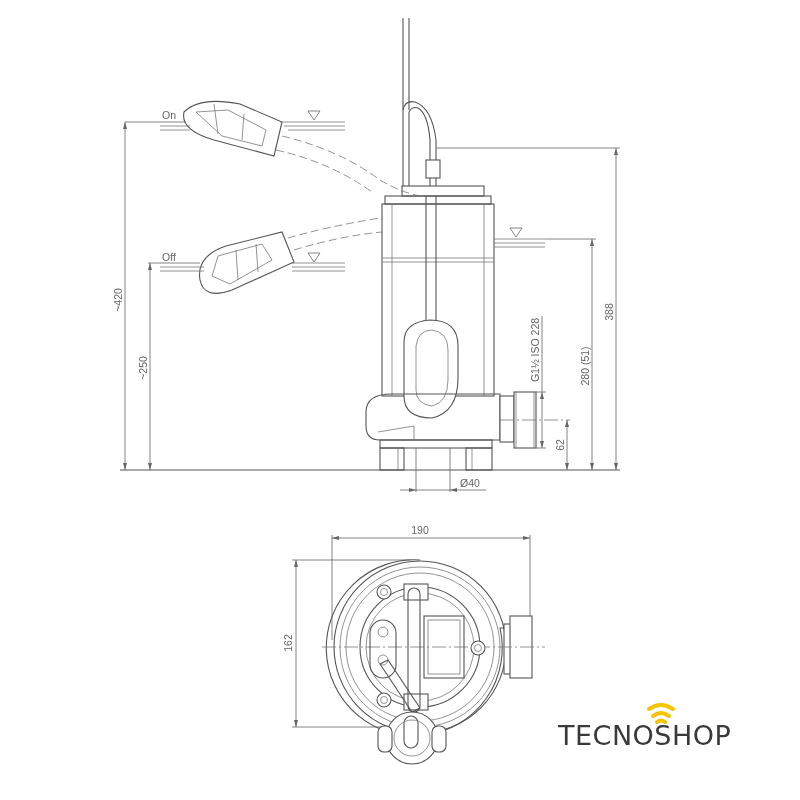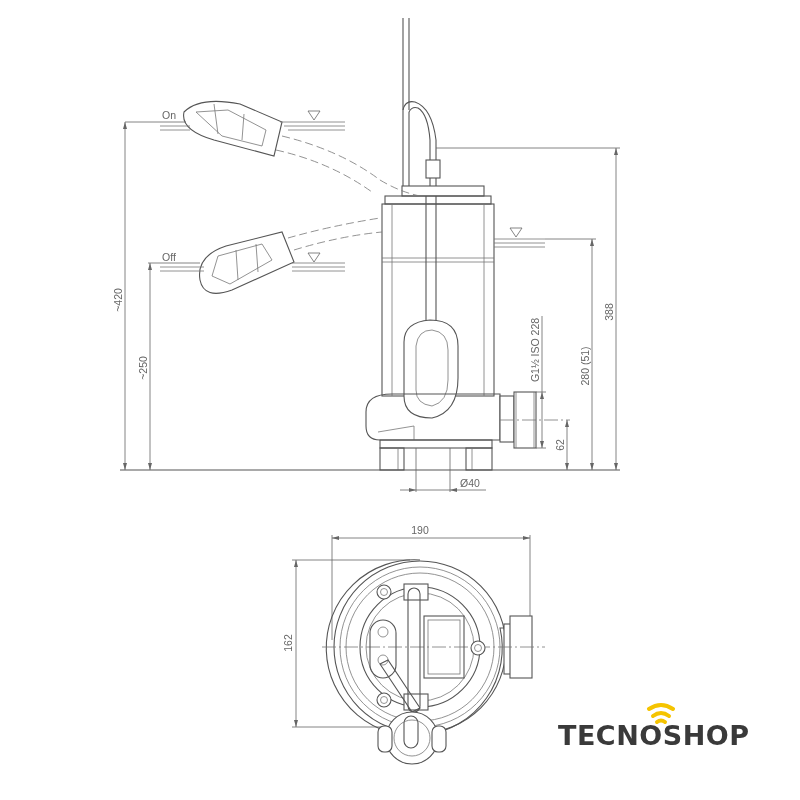--- a/index.html
+++ b/index.html
@@ -6,21 +6,21 @@
   body { width: 800px; height: 800px; position: relative; overflow: hidden; font-family: "Liberation Sans", sans-serif; }
   svg.drawing { position: absolute; left: 0; top: 0; width: 800px; height: 800px; }
   .ln { stroke: #555; stroke-width: 1.1; fill: none; }
   .thin { stroke: #777; stroke-width: 0.8; fill: none; }
   .dim { stroke: #666; stroke-width: 0.8; fill: none; }
   .dash { stroke: #777; stroke-width: 0.8; fill: none; stroke-dasharray: 8 4; }
   .center { stroke: #777; stroke-width: 0.8; fill: none; stroke-dasharray: 14 3 2 3; }
   .fillw { fill: #fff; stroke: #555; stroke-width: 1.1; }
   .txt { font-family: "Liberation Sans", sans-serif; font-size: 10.5px; fill: #666; }
   .logo { position: absolute; left: 558px; top: 700px; width: 205px; height: 56px; }
-  .logo-text { position: absolute; left: 0; top: 20px; font-family: "DejaVu Sans", sans-serif; font-weight: bold; font-size: 27px; letter-spacing: 0.5px; color: #3a3a3a; white-space: nowrap; }
+  .logo-text { position: absolute; left: 0; top: 20px; font-family: "DejaVu Sans", sans-serif; font-weight: normal; font-size: 27px; letter-spacing: 0.5px; color: #3a3a3a; white-space: nowrap; }
   .logo-wifi { position: absolute; left: 83px; top: 0px; width: 40px; height: 30px; }
 </style>
 </head>
 <body>
 
 <svg class="drawing" viewBox="0 0 800 800" xmlns="http://www.w3.org/2000/svg">
 
   <g>
 
     <line class="ln" x1="403" y1="18" x2="403" y2="110"></line>

